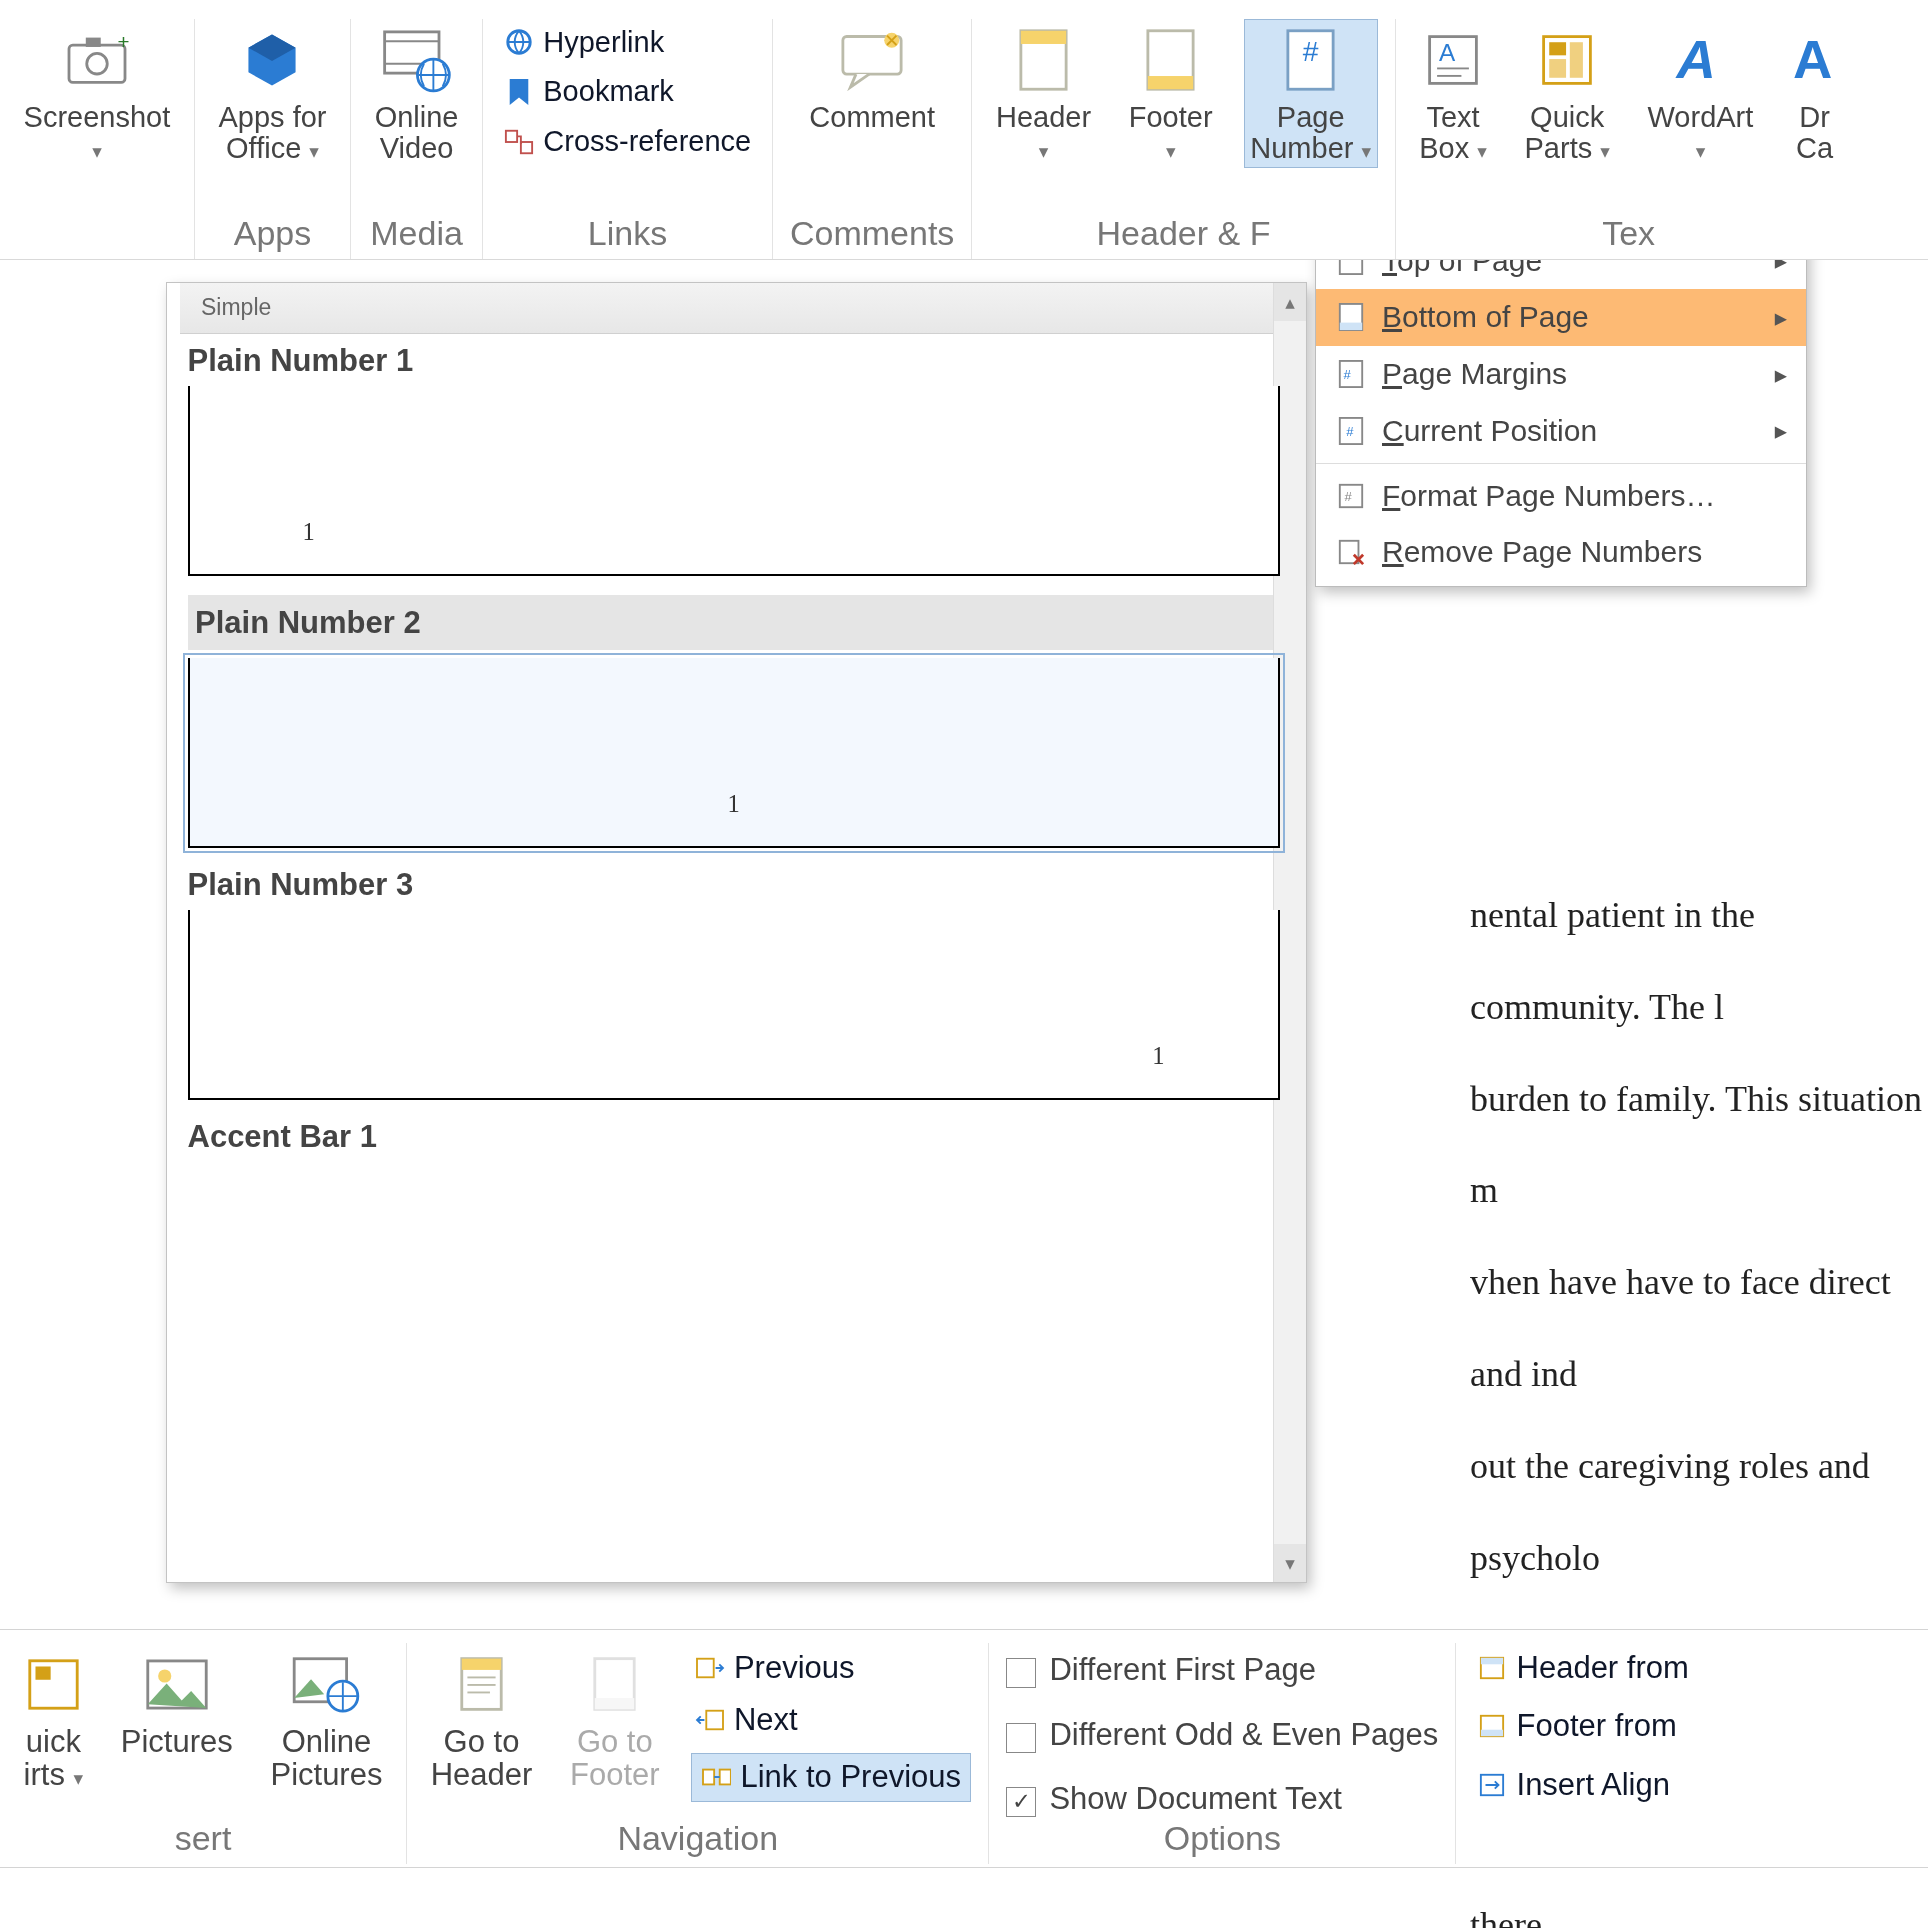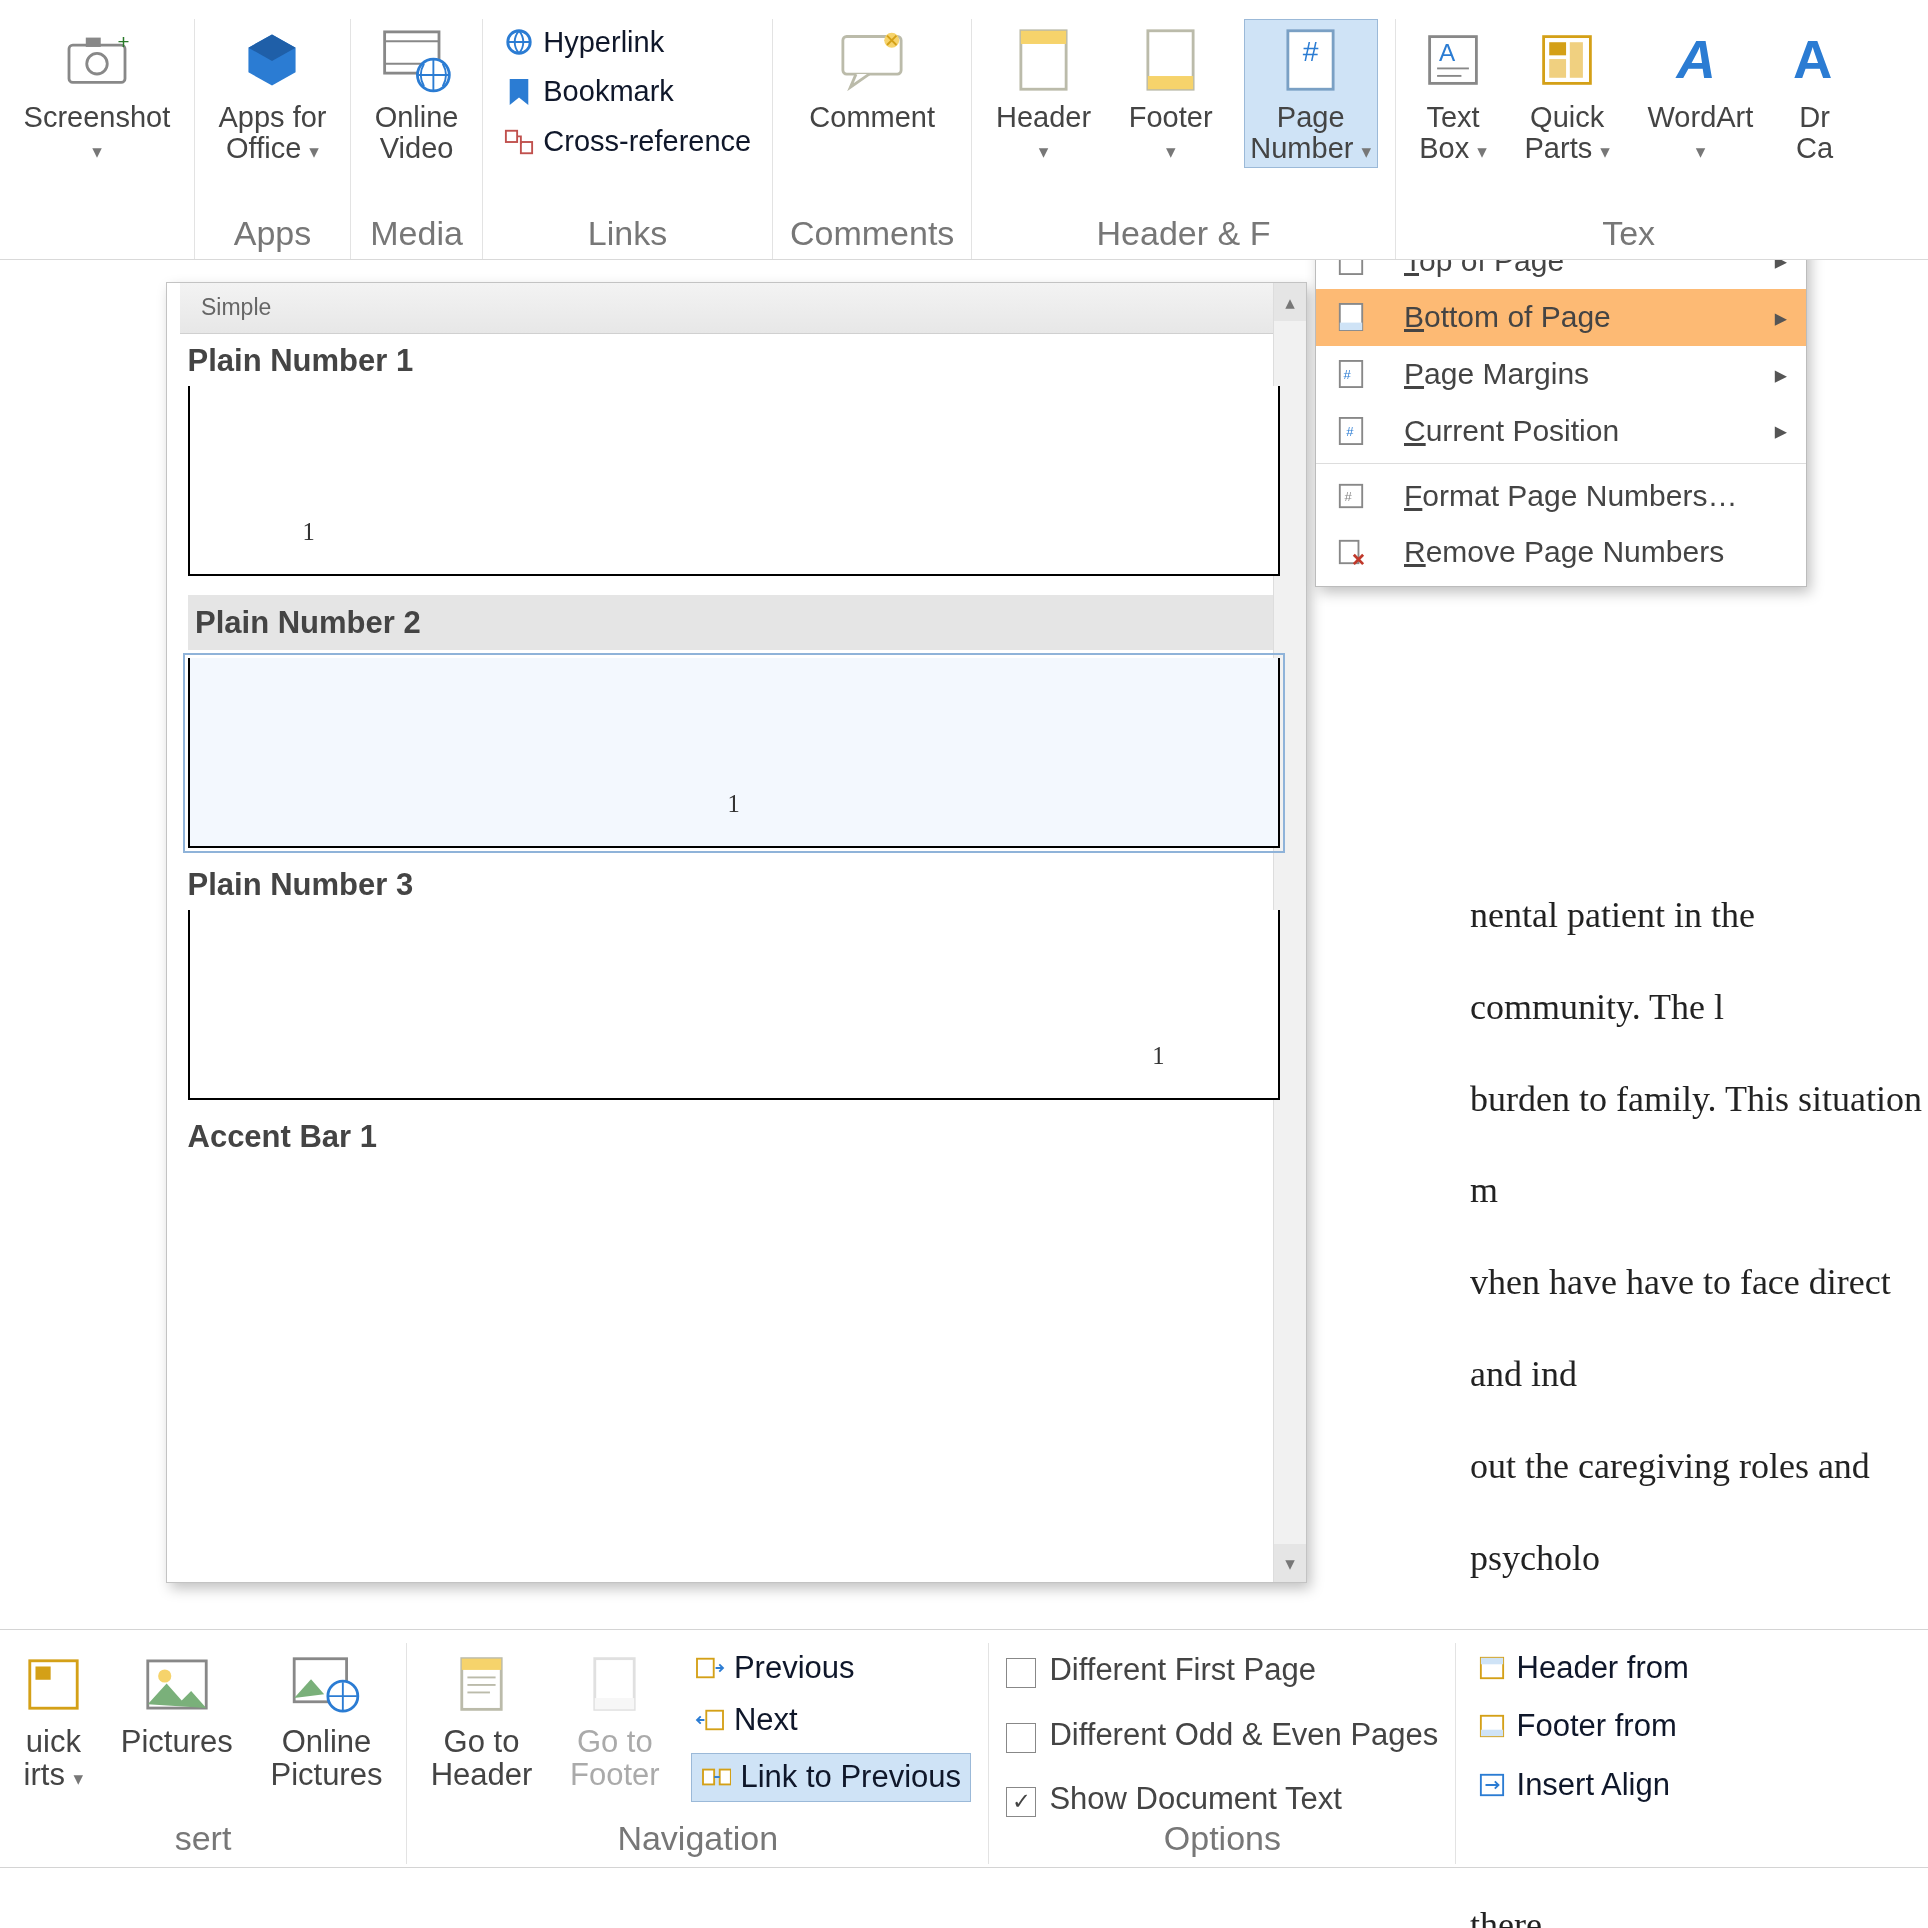--- a/index.html
+++ b/index.html
@@ -13,21 +13,21 @@
   .btn{display:flex;flex-direction:column;align-items:center;justify-content:flex-start;gap:5.6px;font-size:29px;color:#444;cursor:pointer;padding:3.8px 5.6px;border:0.9px solid transparent;white-space:nowrap}
   .btn.selected{background:#cfe3f6;border:0.9px solid #9bb9d8}
   .btn .ic{height:73px;display:flex;align-items:center;justify-content:center}
   .btn .lbl{line-height:1.05;text-align:center}
   .mini{display:flex;align-items:center;gap:9.4px;font-size:29px;color:#0f172a;cursor:pointer;padding:2.8px 3.8px}
   .mini .mic{width:30px;height:30px;display:flex;align-items:center;justify-content:center}
   .linkcol{display:flex;flex-direction:column;gap:11.3px;padding-top:3.8px}
   .drop-indicator{font-size:19px;color:#777}
   
   .menu{position:absolute;left:1315px;top:226px;width:490px;background:#fff;border:0.9px solid #bcbcbc;box-shadow:3.8px 5.6px 13px rgba(0,0,0,.25);padding:5.6px 0;z-index:20}
-  .menu-item{display:flex;align-items:center;gap:37px;padding:11.3px 19px;font-size:30px;color:#444;cursor:pointer;position:relative}
+  .menu-item{display:flex;align-items:center;gap:15px;padding:11.3px 19px;font-size:30px;color:#444;cursor:pointer;position:relative}
   .menu-item.hi{background:#fdba74}
   .menu-item .mic{width:32px;height:32px;display:flex;align-items:center;justify-content:center}
   .menu-item .sub{position:absolute;right:19px;font-size:24.5px;color:#555}
   .menu hr{border:none;border-top:0.9px solid #ddd;margin:3.8px 0}
   .menu-item u{text-decoration:underline}
   
   .gallery{position:absolute;left:166px;top:282px;width:1139px;height:1299px;background:#fff;border:0.9px solid #c3c3c3;box-shadow:3.8px 5.6px 13px rgba(0,0,0,.25);z-index:15;overflow:hidden}
   .gal-head{background:linear-gradient(#f3f3f3,#e7e7e7);border-bottom:0.9px solid #d0d0d0;padding:11.3px 21px;font-size:23px;color:#666}
   .gal-body{padding:0 13px 11.3px 13px;height:calc(100% - 1.9px);overflow-y:auto}
   .gal-title{font-size:31px;font-weight:600;color:#444;margin:9.4px 7.5px 7.5px 7.5px}

